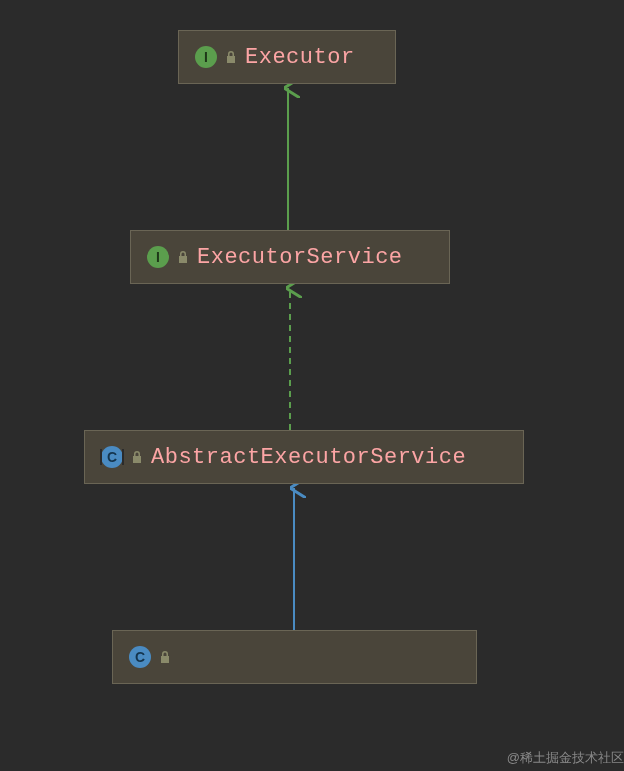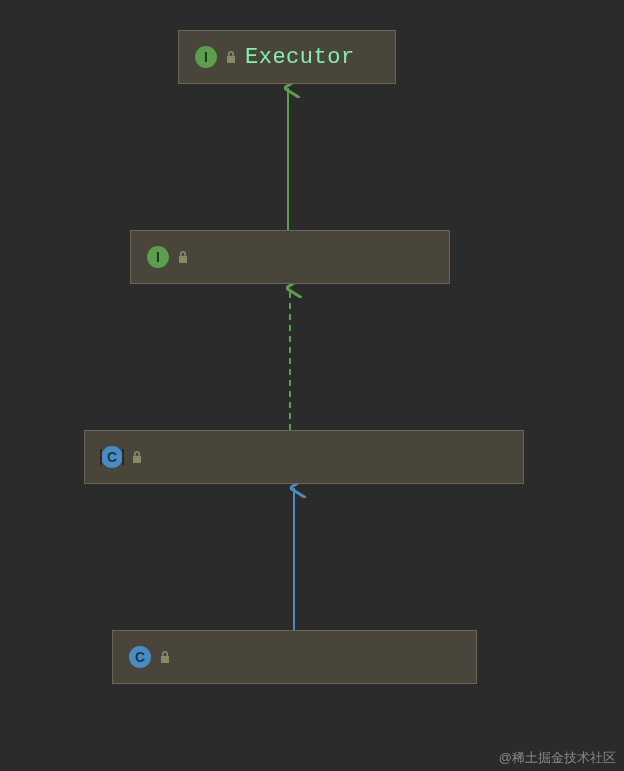--- a/index.html
+++ b/index.html
@@ -59,33 +59,33 @@
       top: 3px;
     }
     .icon-abstract::before { left: -1px; }
     .icon-abstract::after { right: -1px; }
     .lock-icon {
       width: 12px;
       height: 14px;
       flex-shrink: 0;
     }
     .node-label {
-      color: #86efac;
+      color: #fca5a5;
       font-size: 22px;
       letter-spacing: 0.5px;
       white-space: nowrap;
     }
     .arrow-svg {
       position: absolute;
       pointer-events: none;
     }
     .watermark {
       position: absolute;
       bottom: 4px;
-      right: 8px;
+      right: 0;
       color: #888;
       font-size: 13px;
       font-family: sans-serif;
       text-align: right;
     }
   </style>
 </head>
 <body>
 
 <div class="diagram">
@@ -123,27 +123,29 @@
         <path d="M3 6V4a3 3 0 016 0v2h1v7H2V6h1zm1.5 0h3V4a1.5 1.5 0 00-3 0v2z" fill="#8a8a6a"></path>
       </svg>
     <span class="node-label">Executor</span>
   </div>
 
   <div class="node" style="left:130px;top:230px;width:320px;height:54px;">
     <span class="icon-badge icon-interface">I</span>
     <svg class="lock-icon" viewBox="0 0 12 14">
         <path d="M3 6V4a3 3 0 016 0v2h1v7H2V6h1zm1.5 0h3V4a1.5 1.5 0 00-3 0v2z" fill="#8a8a6a"></path>
       </svg>
+    <span class="node-label">ExecutorService</span>
   </div>
 
   <div class="node" style="left:84px;top:430px;width:440px;height:54px;">
     <span class="icon-badge icon-abstract">C</span>
     <svg class="lock-icon" viewBox="0 0 12 14">
         <path d="M3 6V4a3 3 0 016 0v2h1v7H2V6h1zm1.5 0h3V4a1.5 1.5 0 00-3 0v2z" fill="#8a8a6a"></path>
       </svg>
+    <span class="node-label">AbstractExecutorService</span>
   </div>
 
   <div class="node" style="left:112px;top:630px;width:365px;height:54px;">
     <span class="icon-badge icon-class">C</span>
     <svg class="lock-icon" viewBox="0 0 12 14">
         <path d="M3 6V4a3 3 0 016 0v2h1v7H2V6h1zm1.5 0h3V4a1.5 1.5 0 00-3 0v2z" fill="#8a8a6a"></path>
       </svg>
   </div>
 
   <div class="watermark">@稀土掘金技术社区</div>

